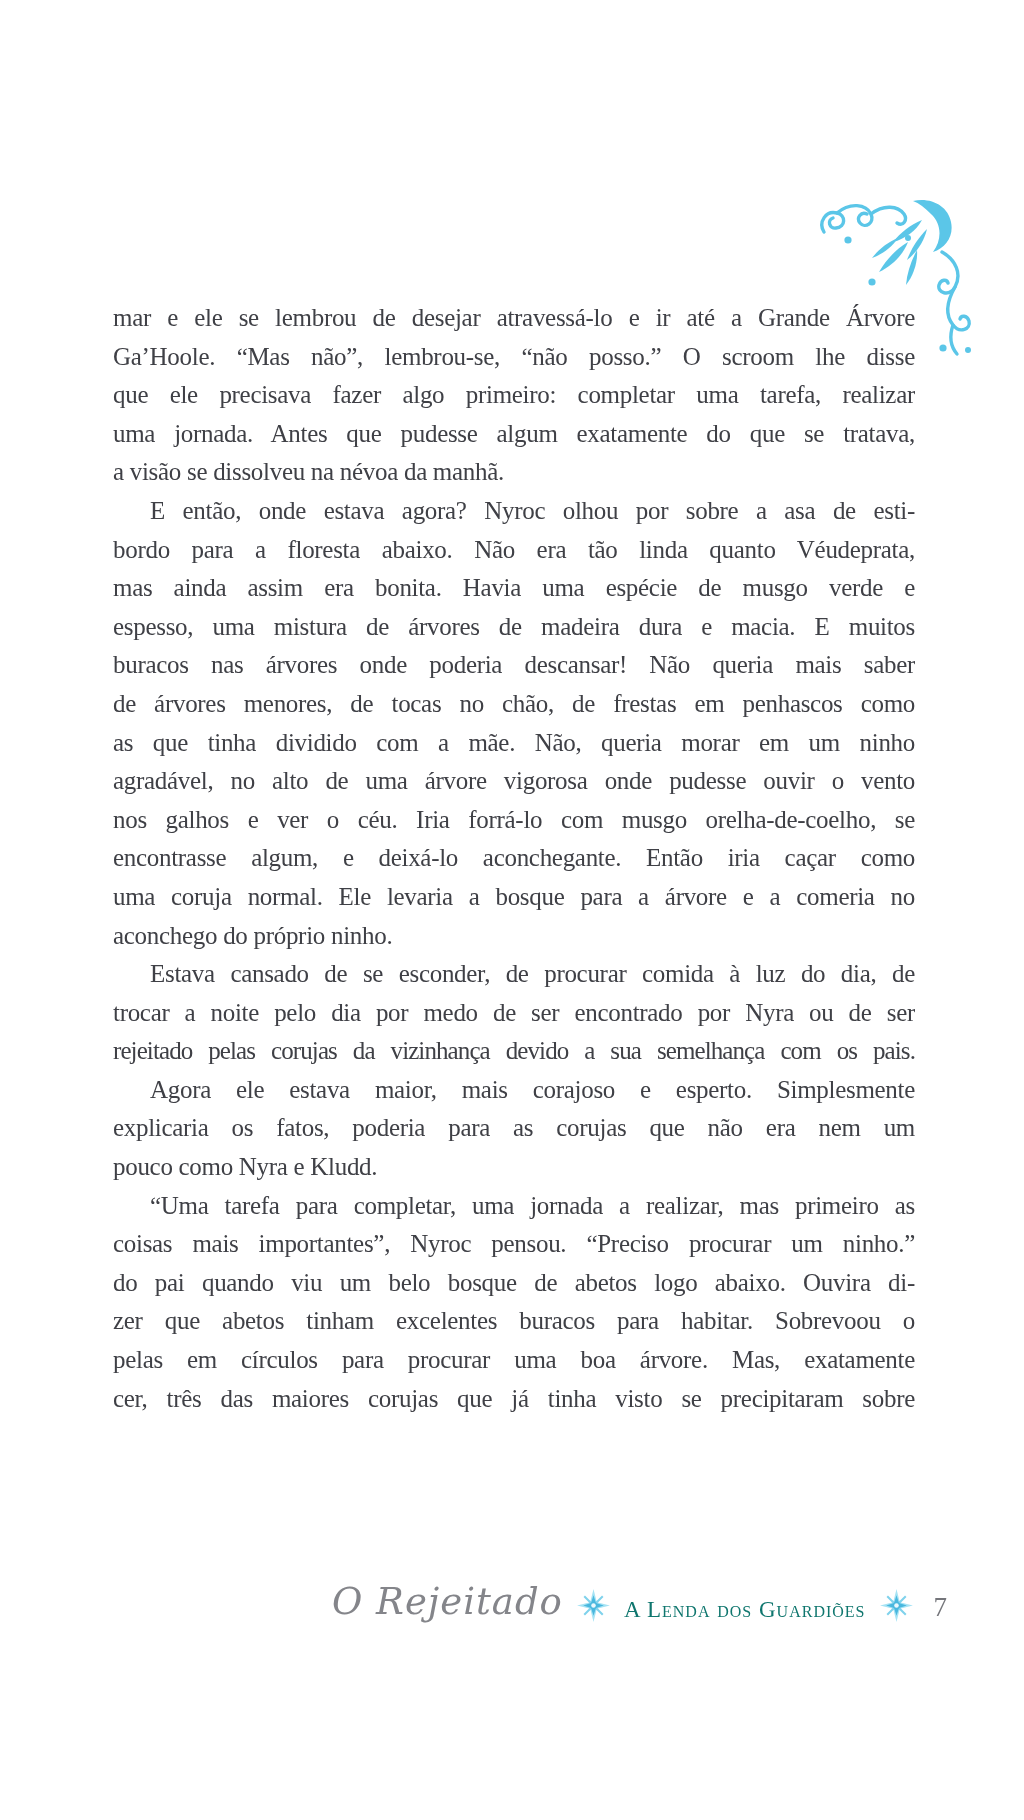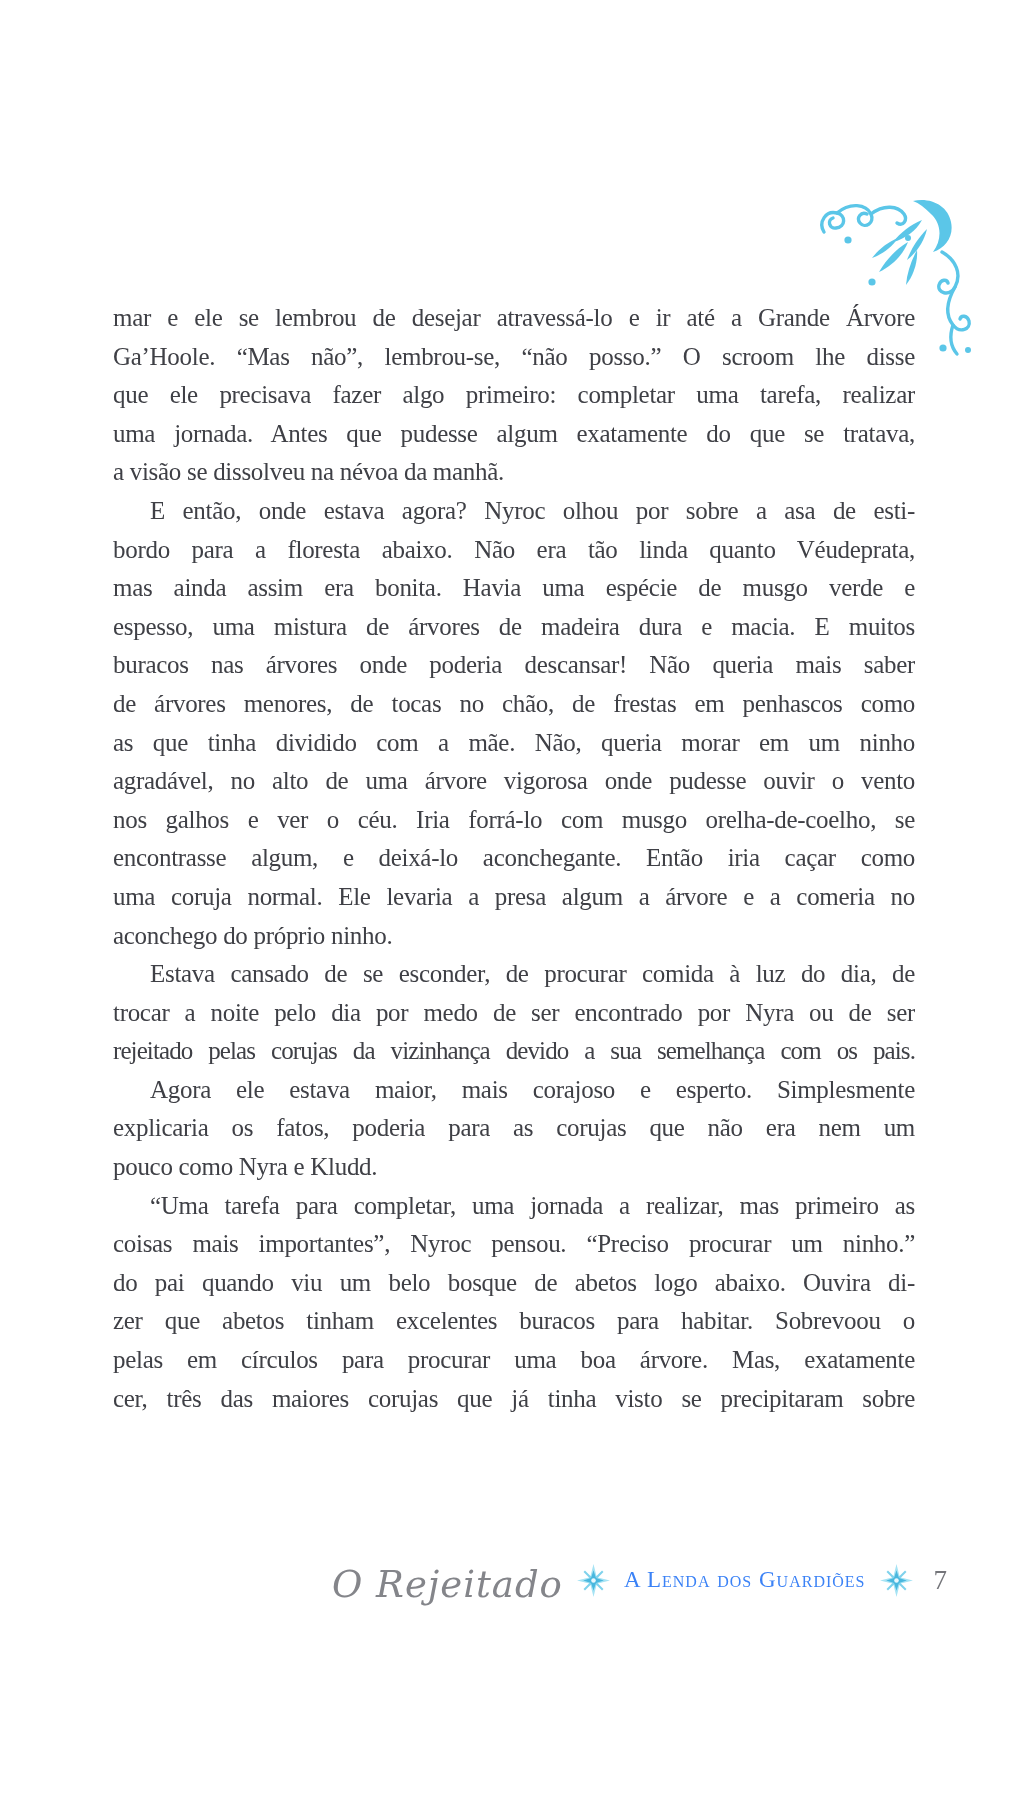--- a/index.html
+++ b/index.html
@@ -43,36 +43,36 @@
   .line.end   { text-align-last: left; }
   .line.indent{ text-indent: 37px; }
   .line.tight { letter-spacing: -0.9px; word-spacing: -1.8px; }
   
   .footer {
     position: absolute;
     top: 1563px;
     right: 77px;
     height: 60px;
     display: flex;
-    align-items: flex-start;
+    align-items: flex-end;
     justify-content: flex-end;
     gap: 13px;
   }
   .script-title {
     font-family: "DejaVu Serif", serif;
     font-style: italic;
     font-size: 37px;
     color: #84858a;
     letter-spacing: 1px;
     white-space: nowrap;
   }
   .series-title {
     font-variant: small-caps;
     font-size: 23px;
-    color: #3b82f6;
+    color: #0f766e;
     letter-spacing: 1px;
     white-space: nowrap;
     padding-top: 4px;
   }
   .page-number {
     font-size: 27px;
     color: #74757a;
     margin-left: 7px;
     padding-top: 2px;
   }
@@ -116,21 +116,21 @@
       <div class="line indent">E então, onde estava agora? Nyroc olhou por sobre a asa de esti-</div>
       <div class="line">bordo para a floresta abaixo. Não era tão linda quanto Véudeprata,</div>
       <div class="line">mas ainda assim era bonita. Havia uma espécie de musgo verde e</div>
       <div class="line">espesso, uma mistura de árvores de madeira dura e macia. E muitos</div>
       <div class="line">buracos nas árvores onde poderia descansar! Não queria mais saber</div>
       <div class="line">de árvores menores, de tocas no chão, de frestas em penhascos como</div>
       <div class="line">as que tinha dividido com a mãe. Não, queria morar em um ninho</div>
       <div class="line">agradável, no alto de uma árvore vigorosa onde pudesse ouvir o vento</div>
       <div class="line">nos galhos e ver o céu. Iria forrá-lo com musgo orelha-de-coelho, se</div>
       <div class="line">encontrasse algum, e deixá-lo aconchegante. Então iria caçar como</div>
-      <div class="line">uma coruja normal. Ele levaria a presa algum a árvore e a comeria no</div>
+      <div class="line">uma coruja normal. Ele levaria a bosque para a árvore e a comeria no</div>
       <div class="line end">aconchego do próprio ninho.</div>
       <div class="line indent">Estava cansado de se esconder, de procurar comida à luz do dia, de</div>
       <div class="line">trocar a noite pelo dia por medo de ser encontrado por Nyra ou de ser</div>
       <div class="line tight">rejeitado pelas corujas da vizinhança devido a sua semelhança com os pais.</div>
       <div class="line indent">Agora ele estava maior, mais corajoso e esperto. Simplesmente</div>
       <div class="line">explicaria os fatos, poderia para as corujas que não era nem um</div>
       <div class="line end">pouco como Nyra e Kludd.</div>
       <div class="line indent">“Uma tarefa para completar, uma jornada a realizar, mas primeiro as</div>
       <div class="line">coisas mais importantes”, Nyroc pensou. “Preciso procurar um ninho.”</div>
       <div class="line">do pai quando viu um belo bosque de abetos logo abaixo. Ouvira di-</div>

